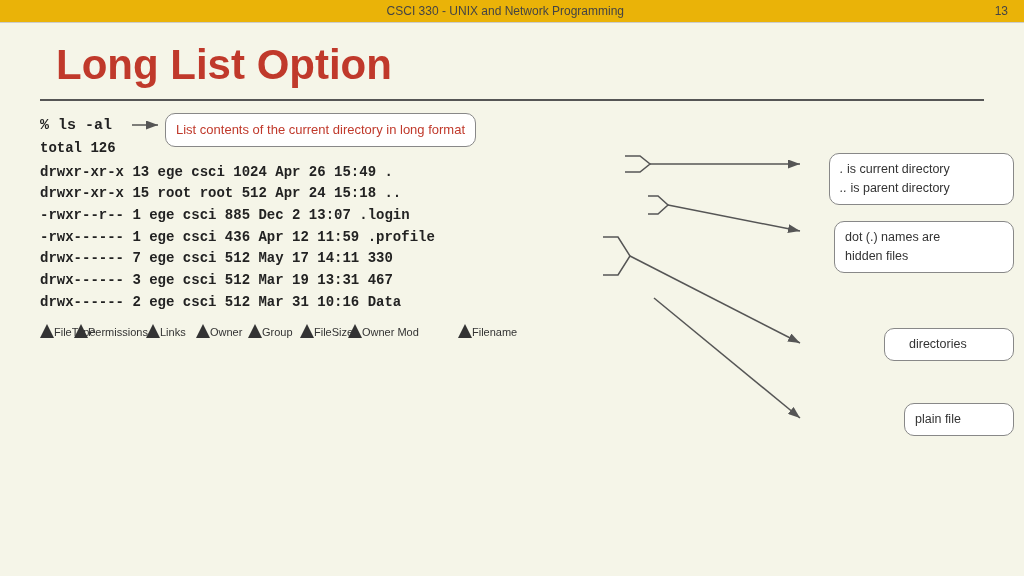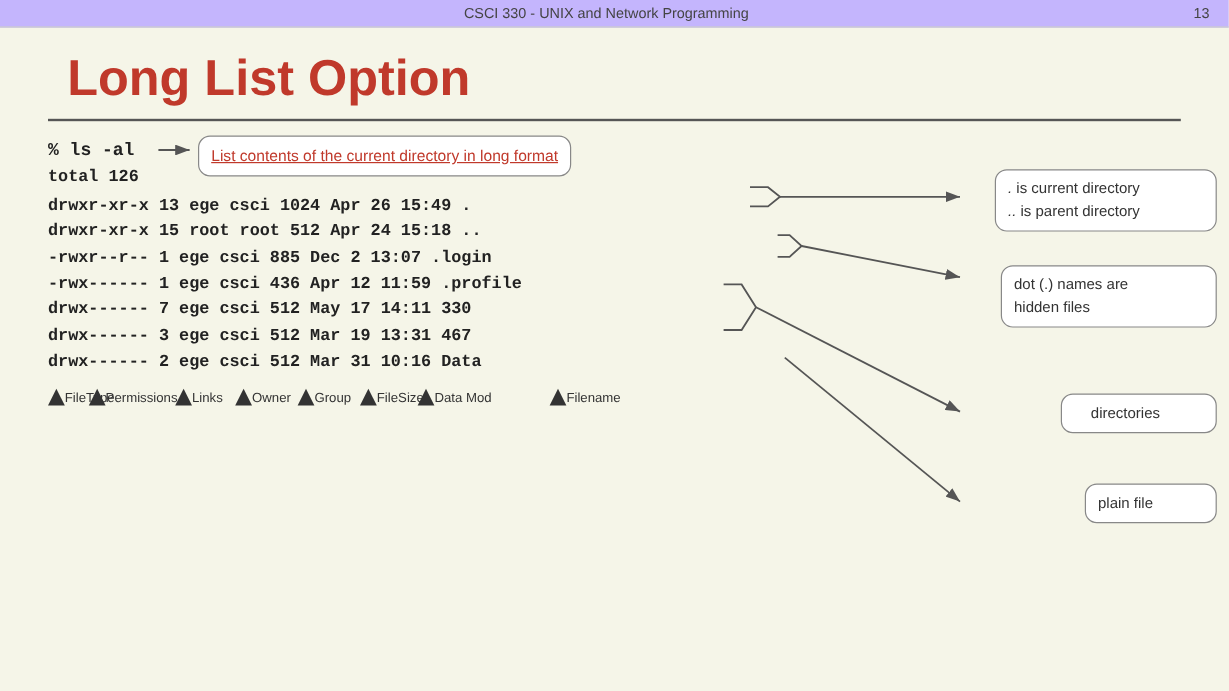--- a/index.html
+++ b/index.html
@@ -8,21 +8,21 @@
       font-family: Arial, sans-serif;
       background: #f5f5e8;
       width: 1024px;
       height: 576px;
       overflow: hidden;
       position: relative;
     }
 
     
     .header-bar {
-      background: #c4b5fd;
+      background: #eab308;
       border-bottom: 1px solid #ccc;
       display: flex;
       justify-content: space-between;
       align-items: center;
       padding: 4px 16px;
       font-size: 12px;
       color: #444;
     }
 
     .slide-title {
@@ -113,26 +113,25 @@
       color: #333;
       line-height: 1.5;
     }
 
     .annotation-box.cmd-callout {
       left: 165px;
       top: 0px;
       font-size: 13px;
       color: #c0392b;
       white-space: nowrap;
-      text-decoration: underline;
     }
 
     .annotation-box.current-parent {
       right: 10px;
-      top: 28px;
+      top: 40px;
       width: 185px;
     }
 
     .annotation-box.hidden-files {
       right: 10px;
       top: 108px;
       width: 180px;
     }
 
     .annotation-box.directories {
@@ -203,21 +202,21 @@
       <div class="arrow-up"></div>
       <span>Group</span>
     </div>
     <div class="col-label-item" style="width:48px;">
       <div class="arrow-up"></div>
       <span>File</span>
         <span>Size</span>
     </div>
     <div class="col-label-item" style="width:110px;">
       <div class="arrow-up"></div>
-      <span>Data Mod</span>
+      <span>Owner Mod</span>
     </div>
     <div class="col-label-item" style="width:80px;">
       <div class="arrow-up"></div>
       <span>Filename</span>
     </div>
   </div>
 
   <div class="annotation-box current-parent">
     <span>
       <span style="font-style:italic;">.</span> is current directory<br>

